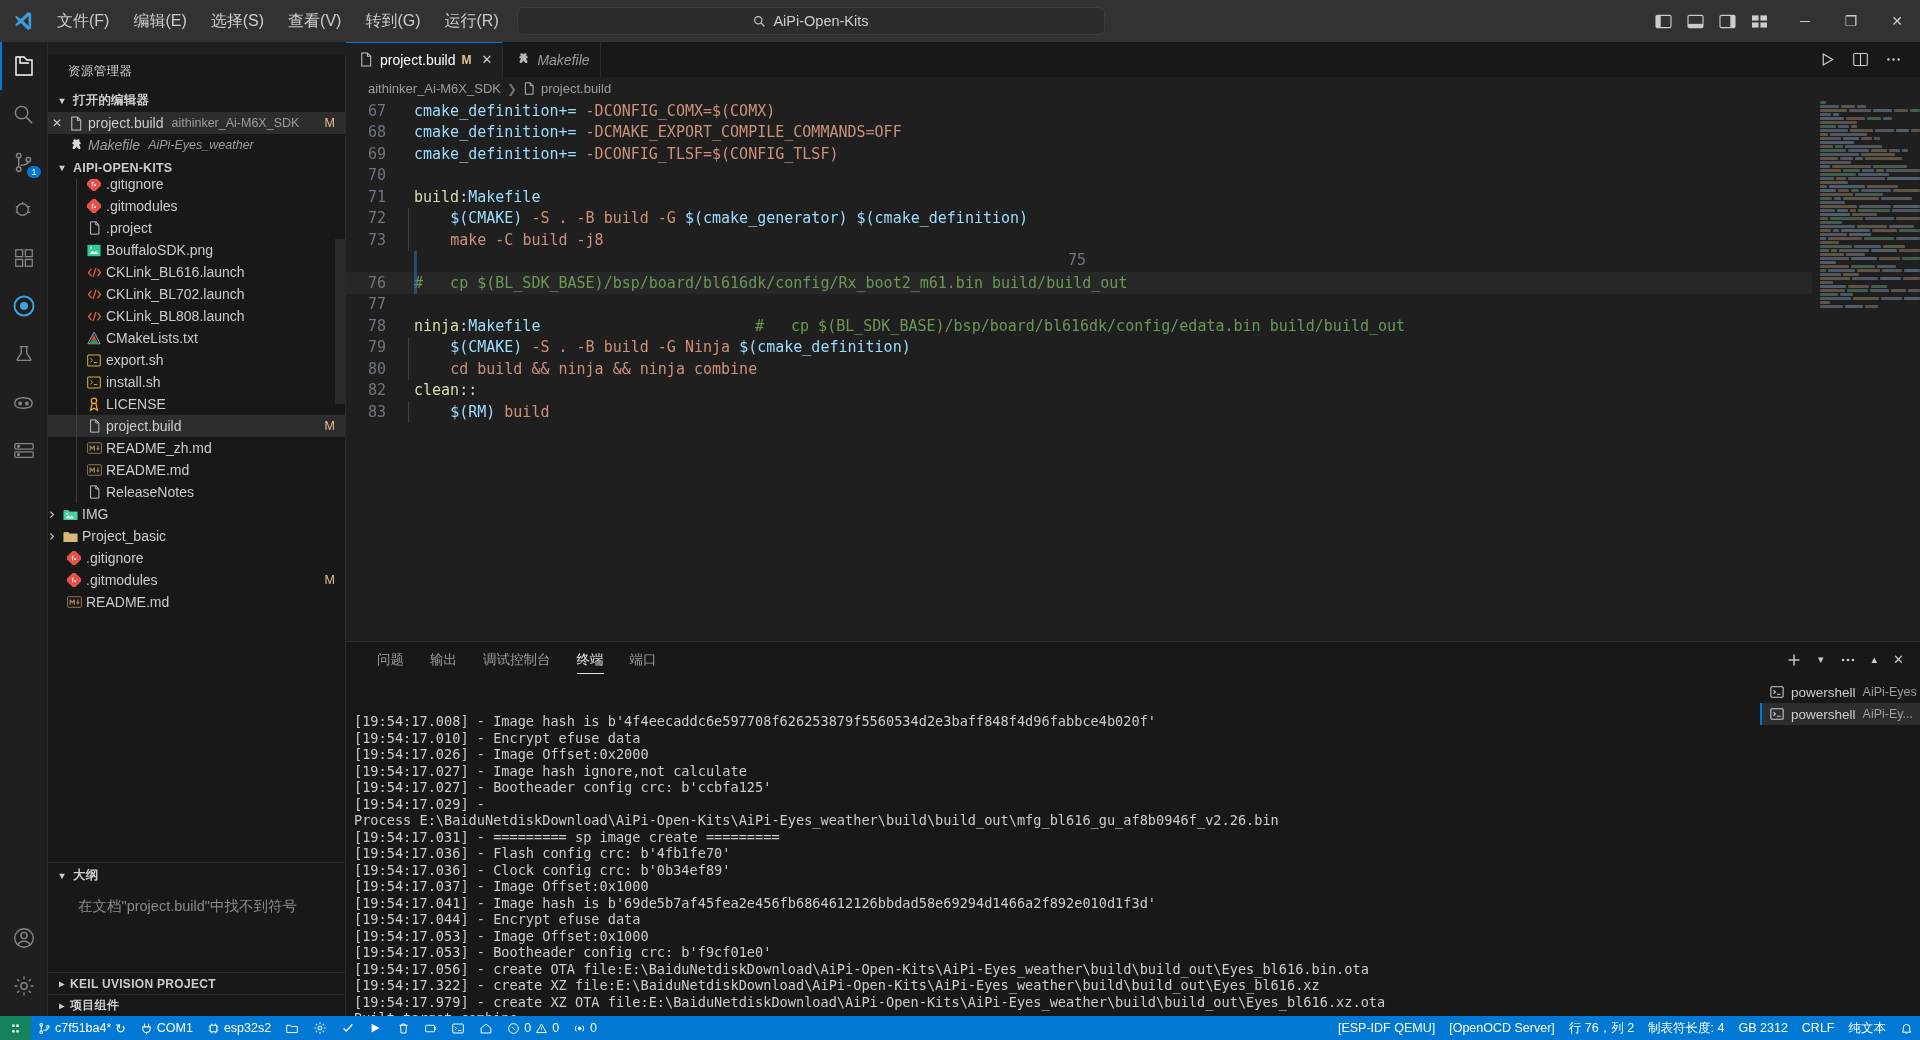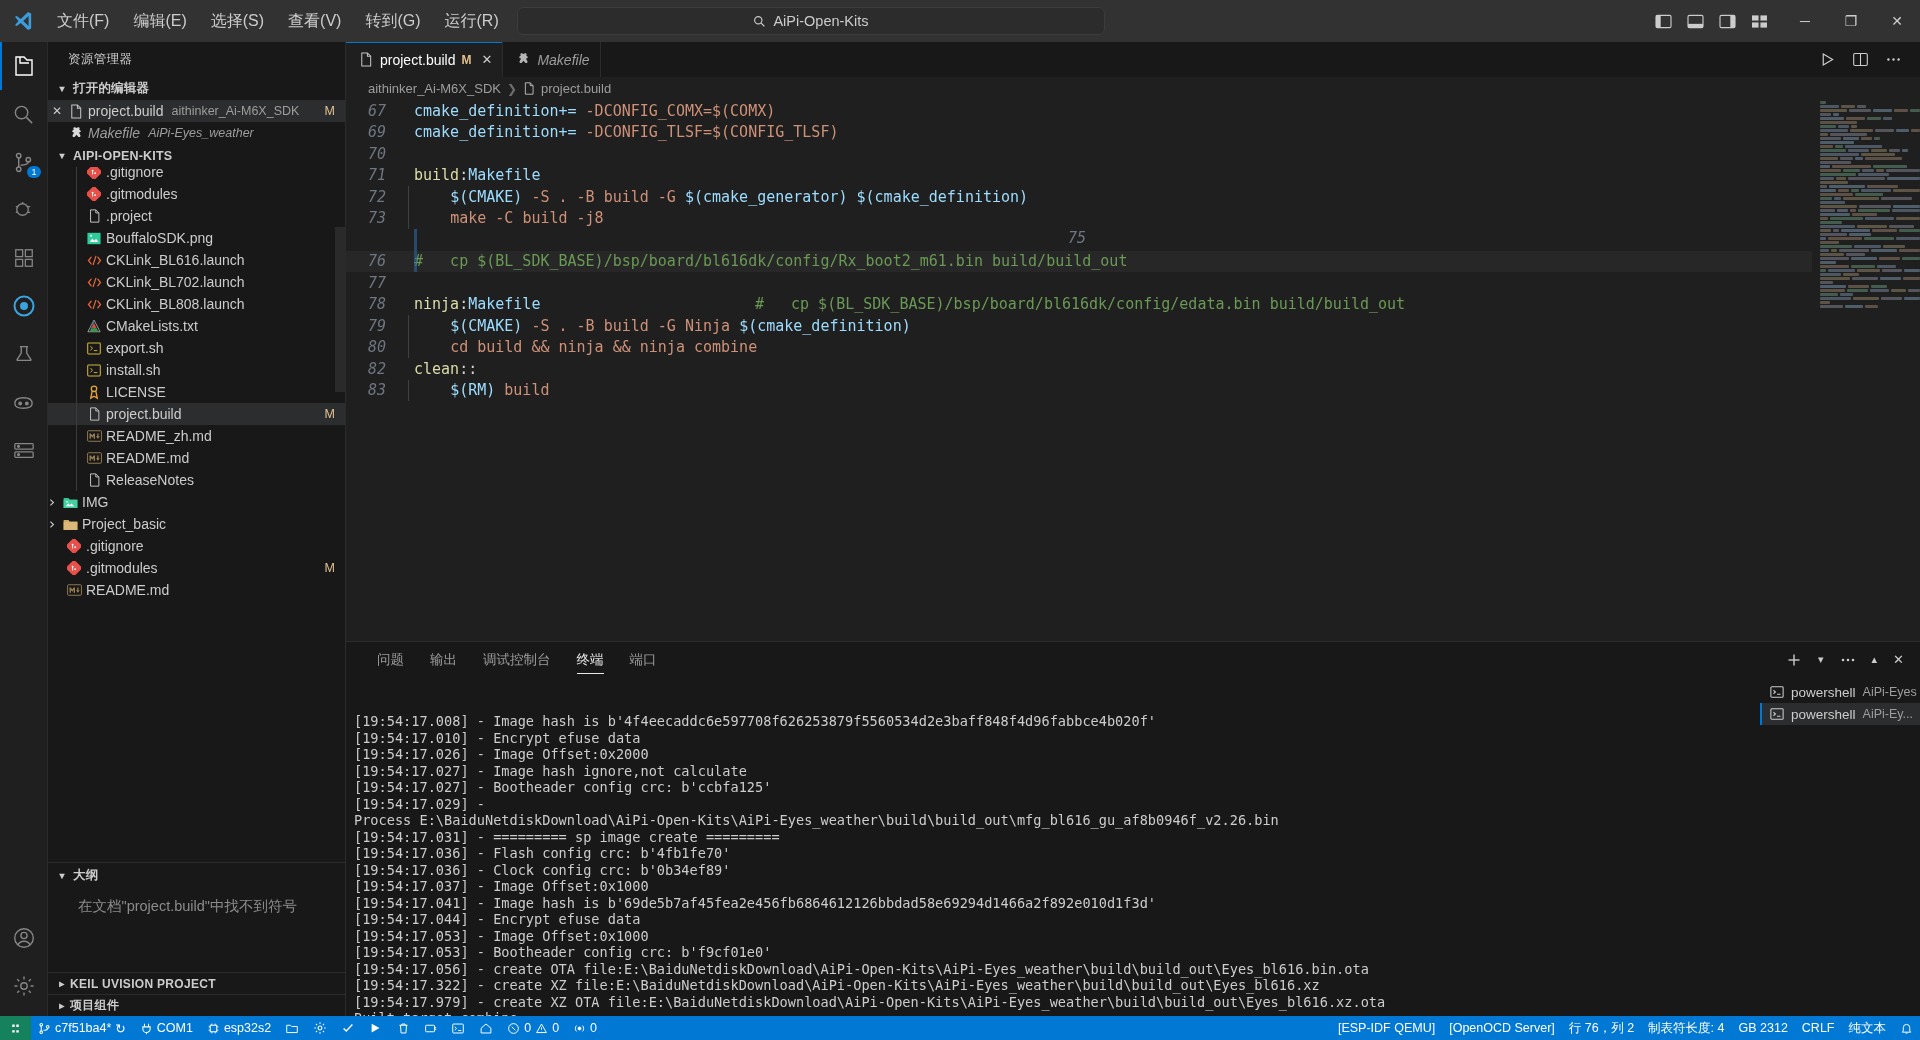--- a/index.html
+++ b/index.html
@@ -56,21 +56,21 @@
   }
   .act-spacer { flex:1; }
   .act-badge {
     position:absolute; right:7px; bottom:8px; background:#0078d4; color:#fff;
     border-radius:8px; font-size:9px; padding:0 4px; line-height:12px;
   }
 
   
   .sidebar {
     width:298px; flex:0 0 298px; background:#181818; display:flex; flex-direction:column;
-    border-right:1px solid #2b2b2b; position:relative;
+    border-right:1px solid #2b2b2b; position:relative;margin-top:12px;
   }
   .sb-head {
     height:35px; display:flex; align-items:center; justify-content:space-between;
     padding:0 8px 0 20px; font-size:12.5px; letter-spacing:.4px; color:#cccccc;
   }
   .sb-head .dots { font-size:16px; color:#cccccc; padding:0 6px; }
   .sec-head {
     height:23px; display:flex; align-items:center; gap:3px;
     font-size:12.5px; font-weight:bold; color:#cccccc; padding-left:6px; letter-spacing:.2px;
   }
@@ -120,21 +120,21 @@
 
   .breadcrumb {
     height:23px; display:flex; align-items:center; gap:6px; padding-left:22px;
     font-size:13px; color:#9d9d9d;
   }
   .bc-sep { color:#6e6e6e; font-size:12px; }
 
   .editor { flex:1; display:flex; position:relative; min-height:0; overflow:hidden; }
   .code-area { flex:1; position:relative; overflow:hidden; }
   .codeline { height:21.5px; display:flex; align-items:center; font-family:"DejaVu Sans Mono", monospace; font-size:15px; white-space:pre; }
-  .lnum { width:66px; text-align:right; padding-right:26px; color:#6e7681; flex:0 0 66px;font-style:italic; }
+  .lnum { width:66px; text-align:right; padding-right:26px; color:#6e7681; flex:0 0 66px; }
   .ctext { padding-left:2px; }
   .guide { position:relative; }
   .guide::before {
     content:""; position:absolute; left:62px; top:0; bottom:0; width:1px; background:#404040;
   }
   .hl-line { background:#ffffff0a; }
   .ch-mark { position:absolute; left:68px; width:3px; top:0; bottom:0; background:#2b6cb0; opacity:.55; }
   .minimap {
     width:108px; flex:0 0 108px; background:#1f1f1f; position:relative; overflow:hidden;
   }
@@ -683,20 +683,21 @@
               <path d="M8.5 1v3.5h3.5"></path>
             </svg>
         </span>
         <span>project.build</span>
       </div>
 
       <div class="editor">
         <div class="code-area">
           <div id="code-container">
               <div class="codeline"><span class="lnum">67</span><span class="ctext"><span style="color:#9cdcfe">cmake_definition+=</span> <span style="color:#ce9178">-DCONFIG_COMX=$(COMX)</span></span></div>
+              <div class="codeline"><span class="lnum">68</span><span class="ctext"><span style="color:#9cdcfe">cmake_definition+=</span> <span style="color:#ce9178">-DCMAKE_EXPORT_COMPILE_COMMANDS=OFF</span></span></div>
               <div class="codeline"><span class="lnum">69</span><span class="ctext"><span style="color:#9cdcfe">cmake_definition+=</span> <span style="color:#ce9178">-DCONFIG_TLSF=$(CONFIG_TLSF)</span></span></div>
               <div class="codeline"><span class="lnum">70</span><span class="ctext"></span></div>
               <div class="codeline"><span class="lnum">71</span><span class="ctext"><span style="color:#dcdcaa">build</span><span style="color:#d4d4d4">:</span><span style="color:#9cdcfe">Makefile</span></span></div>
               <div class="codeline guide"><span class="lnum">72</span><span class="ctext">    <span style="color:#9cdcfe">$(CMAKE)</span> <span style="color:#ce9178">-S</span> <span style="color:#ce9178">.</span> <span style="color:#ce9178">-B</span> <span style="color:#ce9178">build</span> <span style="color:#ce9178">-G</span> <span style="color:#9cdcfe">$(cmake_generator)</span> <span style="color:#9cdcfe">$(cmake_definition)</span></span></div>
               <div class="codeline guide"><span class="lnum">73</span><span class="ctext">    <span style="color:#ce9178">make</span> <span style="color:#ce9178">-C</span> <span style="color:#ce9178">build</span> <span style="color:#ce9178">-j8</span></span></div>
               <div class="codeline" style="position: relative; flex-direction: column;"><span class="lnum">75</span><span class="ctext"><span style="color:#6a9955">#</span><span style="color:#6a9955">   cp $(BL_SDK_BASE)/bsp/board/bl616dk/config/edata.bin build/build_out</span></span><div class="ch-mark"></div></div>
               <div class="codeline hl-line" style="position: relative;"><span class="lnum">76</span><span class="ctext"><span style="color:#6a9955">#</span><span style="color:#6a9955">   cp $(BL_SDK_BASE)/bsp/board/bl616dk/config/Rx_boot2_m61.bin build/build_out</span></span><div class="ch-mark"></div></div>
               <div class="codeline"><span class="lnum">77</span><span class="ctext"></span></div>
               <div class="codeline"><span class="lnum">78</span><span class="ctext"><span style="color:#dcdcaa">ninja</span><span style="color:#d4d4d4">:</span><span style="color:#9cdcfe">Makefile</span></span></div>
               <div class="codeline guide"><span class="lnum">79</span><span class="ctext">    <span style="color:#9cdcfe">$(CMAKE)</span> <span style="color:#ce9178">-S</span> <span style="color:#ce9178">.</span> <span style="color:#ce9178">-B</span> <span style="color:#ce9178">build</span> <span style="color:#ce9178">-G</span> <span style="color:#ce9178">Ninja</span> <span style="color:#9cdcfe">$(cmake_definition)</span></span></div>

